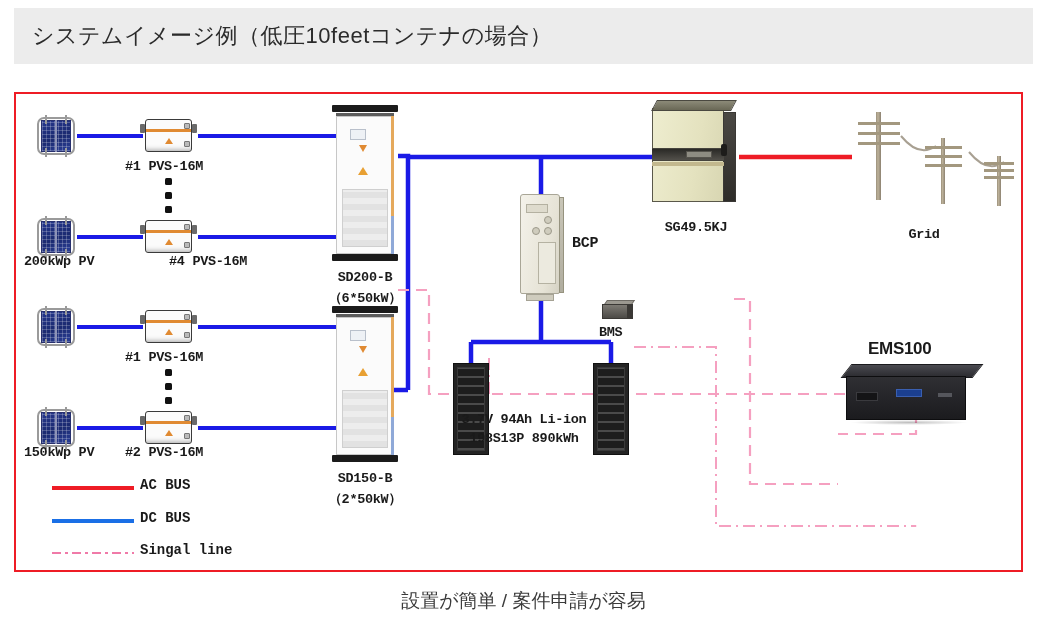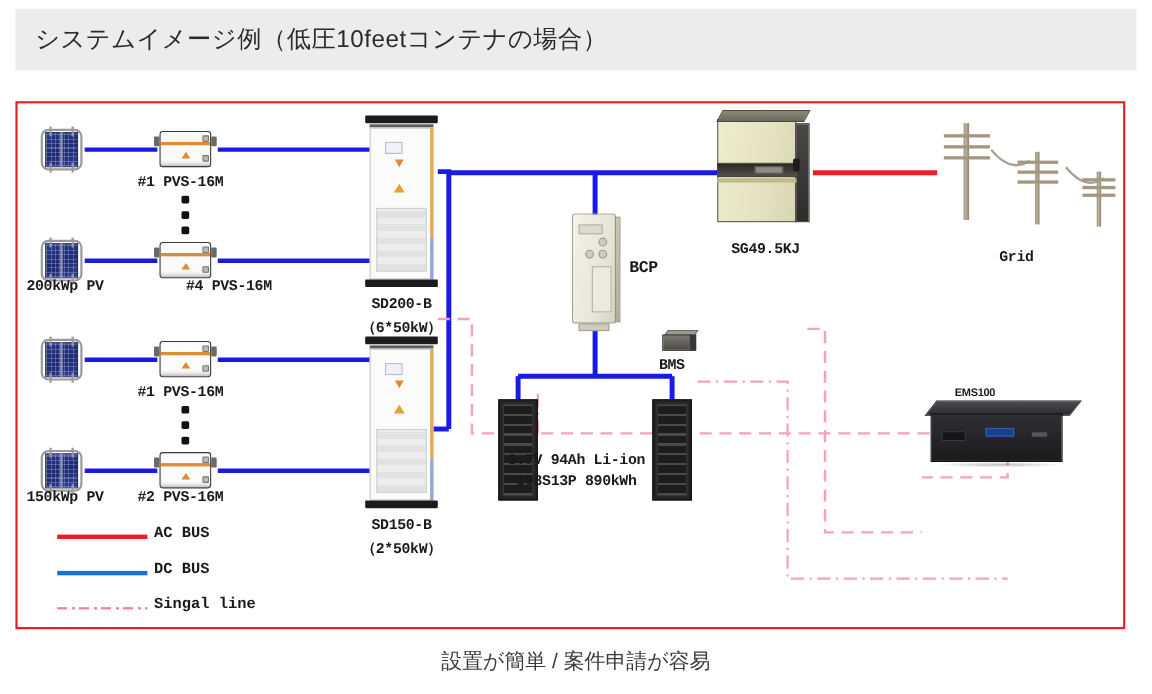--- a/index.html
+++ b/index.html
@@ -433,21 +433,21 @@
   <div class="lbl ctr" style="left:908px;top:133px;text-align:center;">Grid</div>
 
   <div class="node ems" style="left:818px;top:268px;">
     <div class="ems-top"></div>
     <div class="ems-front"></div>
     <div class="ems-bay"></div>
     <div class="ems-scr"></div>
     <div class="ems-led"></div>
     <div class="ems-shadow"></div>
   </div>
-  <div class="lbl" style="left:852px;top:258px;font-size:10px;font-family:'Liberation Sans',sans-serif;">EMS100</div>
+  <div class="lbl" style="left:852px;top:245px;font-size:17px;font-family:'Liberation Sans',sans-serif;">EMS100</div>
 
   <div class="lg-line" style="left:36px;top:392px;width:82px;background:#ee1c25;"></div>
   <div class="lg-txt" style="left:124px;top:383px;">AC BUS</div>
 
   <div class="lg-line" style="left:36px;top:425px;width:82px;background:#1a6fe6;"></div>
   <div class="lg-txt" style="left:124px;top:416px;">DC BUS</div>
 
   <div class="lg-line" style="left:36px;top:458px;width:82px;height:2px;background:repeating-linear-gradient(90deg,#f07aa8 0 9px,transparent 9px 13px,#f07aa8 13px 16px,transparent 16px 20px);"></div>
   <div class="lg-txt" style="left:124px;top:448px;">Singal line</div>
 

